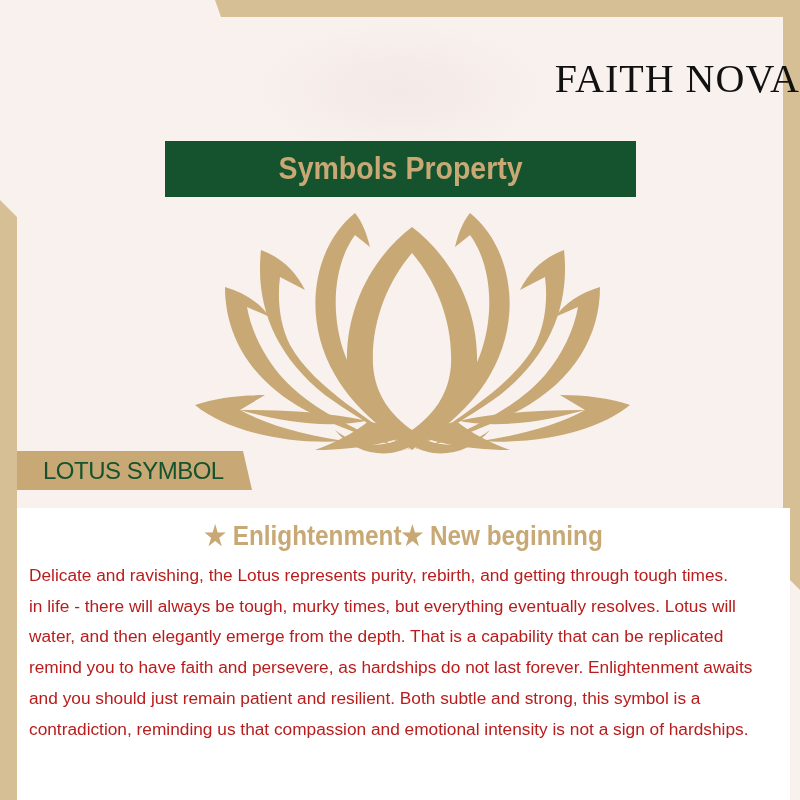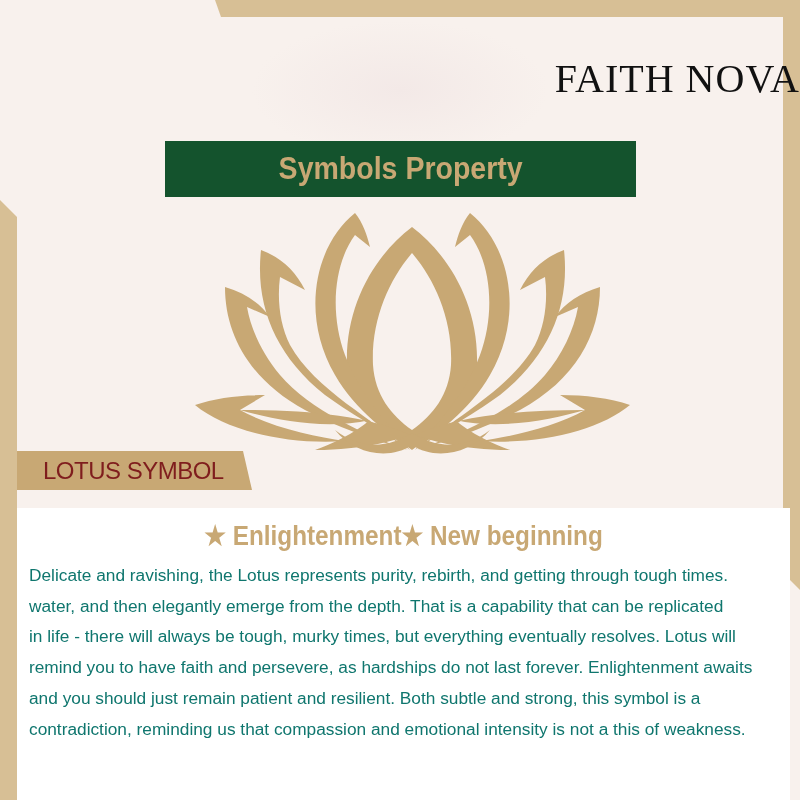--- a/index.html
+++ b/index.html
@@ -8,24 +8,24 @@
   .frame-top { left: 215px; top: 0; width: 585px; height: 17px; clip-path: polygon(0 0, 100% 0, 100% 100%, 6px 100%); }
   .frame-right { left: 783px; top: 0; width: 17px; height: 590px; clip-path: polygon(0 0, 100% 0, 100% 100%, 0 calc(100% - 17px)); }
   .frame-left { left: 0; top: 200px; width: 17px; height: 600px; clip-path: polygon(0 0, 100% 17px, 100% 100%, 0 100%); }
   .frame-bottom { left: 0; top: 782px; width: 590px; height: 18px; clip-path: polygon(0 0, calc(100% - 18px) 0, 100% 100%, 0 100%); }
   .glow { position: absolute; left: 250px; top: 20px; width: 300px; height: 140px; background: radial-gradient(ellipse at center, #f3e9e7 0%, rgba(248,241,237,0) 70%); }
   .brand { position: absolute; left: 0; width: 800px; top: 55px; text-align: right; font-family: "Liberation Serif", serif; font-size: 40px; letter-spacing: 1px; color: #111; }
   .subtitle-box { position: absolute; left: 165px; top: 141px; width: 471px; height: 56px; background: #14532d; display: flex; align-items: center; justify-content: center; }
   .subtitle { font-family: "Liberation Sans", sans-serif; font-weight: bold; font-size: 31px; color: #c8a874; transform: scaleX(0.92); }
   .lotus { position: absolute; left: 195px; top: 205px; width: 435px; height: 255px; }
   .ribbon { position: absolute; left: 17px; top: 451px; width: 235px; height: 39px; background: #c8a874; clip-path: polygon(0 0, 226px 0, 235px 100%, 0 100%); }
-  .ribbon span { position: absolute; left: 26px; top: 6px; font-size: 24px; color: #7f1d1d; letter-spacing: -0.5px; }
+  .ribbon span { position: absolute; left: 26px; top: 6px; font-size: 24px; color: #14532d; letter-spacing: -0.5px; }
   .panel { position: absolute; left: 17px; top: 508px; width: 773px; height: 344px; background: #fff; }
   .tagline { position: absolute; left: 0; top: 12px; width: 773px; text-align: center; font-weight: bold; font-size: 27px; color: #c8a874; transform: scaleX(0.9); white-space: nowrap; }
-  .body-text { position: absolute; left: 12px; top: 52px; width: 770px; font-size: 17.3px; line-height: 30.7px; color: #0f766e; }
+  .body-text { position: absolute; left: 12px; top: 52px; width: 770px; font-size: 17.3px; line-height: 30.7px; color: #b91c1c; }
   .body-text div { white-space: nowrap; }
 </style>
 </head>
 <body>
 
 <div class="frame frame-top"></div>
 <div class="frame frame-right"></div>
 <div class="frame frame-left"></div>
 <div class="frame frame-bottom"></div>
 <div class="glow"></div>
@@ -65,19 +65,19 @@
 </svg>
 
 <div class="ribbon">
   <span>LOTUS SYMBOL</span>
 </div>
 
 <div class="panel">
   <div class="tagline">★ Enlightenment★ New beginning</div>
   <div class="body-text">
     <div>Delicate and ravishing, the Lotus represents purity, rebirth, and getting through tough times.</div>
+    <div>in life - there will always be tough, murky times, but everything eventually resolves. Lotus will</div>
     <div>water, and then elegantly emerge from the depth. That is a capability that can be replicated</div>
-    <div>in life - there will always be tough, murky times, but everything eventually resolves. Lotus will</div>
     <div>remind you to have faith and persevere, as hardships do not last forever. Enlightenment awaits</div>
     <div>and you should just remain patient and resilient. Both subtle and strong, this symbol is a</div>
-    <div>contradiction, reminding us that compassion and emotional intensity is not a this of weakness.</div>
+    <div>contradiction, reminding us that compassion and emotional intensity is not a sign of hardships.</div>
   </div>
 </div>
 
 </body></html>

